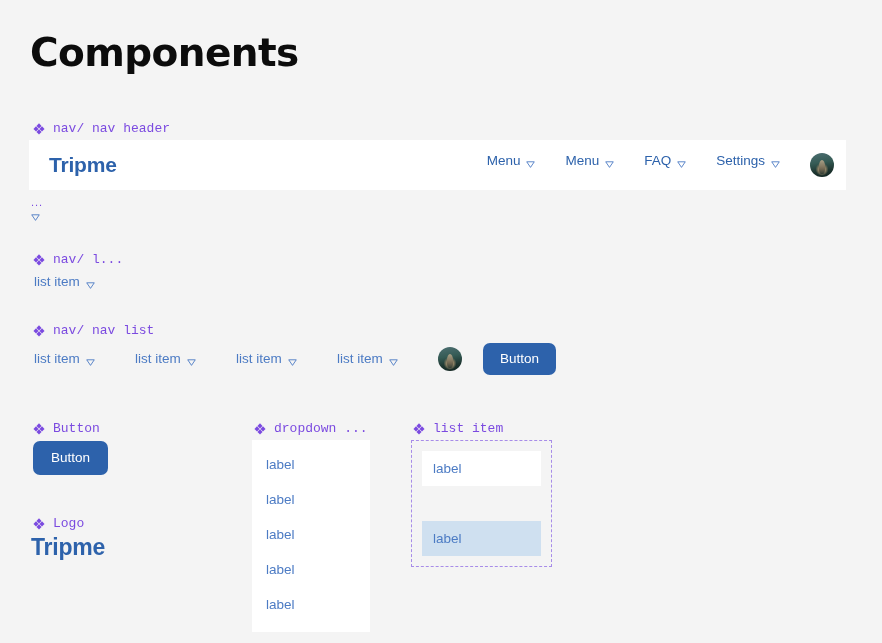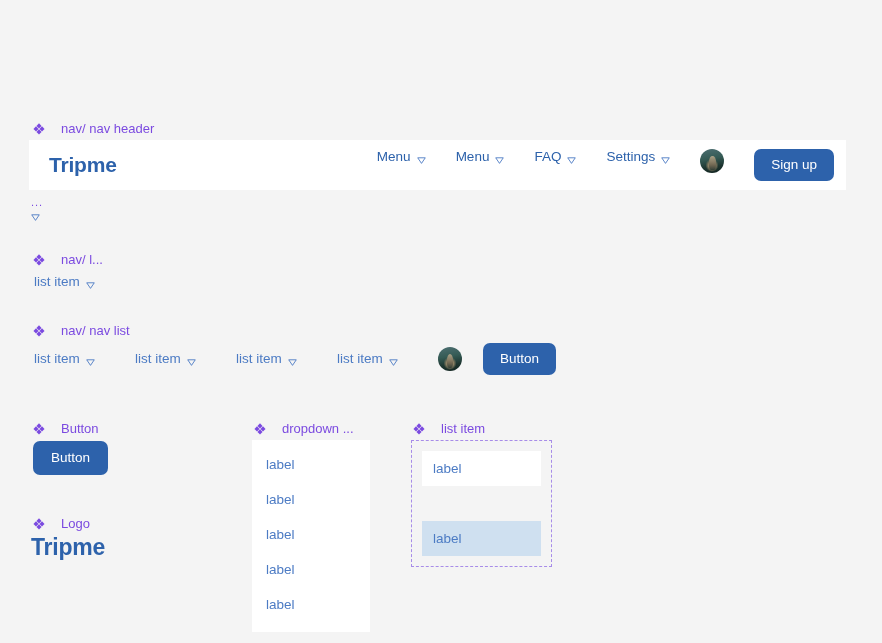--- a/index.html
+++ b/index.html
@@ -31,25 +31,26 @@
     letter-spacing: -0.6px;
     color: #0c0c0c;
     font-family: "DejaVu Sans", sans-serif;
   }
 
   
   .comp-label {
     position: absolute;
     display: flex;
     align-items: center;
-    gap: 16px;
+    gap: 8px;
     color: #7b4ae0;
     font-size: 13px;
     line-height: 16px;
     white-space: nowrap;
+    font-family: Liberation Mono, monospace;
   }
   .diamond-icon {
     display: inline-block;
     width: 12px;
     height: 12px;
     flex: 0 0 auto;
     position: relative;
   }
   .diamond-icon svg { display: block; }
 
@@ -235,20 +236,21 @@
     font-size: 13.5px;
   }
   .listitem-row.default { background: #ffffff; }
   .listitem-row.selected { background: #cfe0f0; margin-top: 35px; }
 </style>
 </head>
 <body>
 
 <div class="canvas">
 
+  <div class="page-title">Components</div>
 
   <div class="comp-label" style="left:33px; top:121px;">
     <span class="diamond-icon">
       <svg width="12" height="12" viewBox="0 0 12 12">
         <g fill="#7b4ae0">
           <rect x="1.2" y="4.1" width="3.6" height="3.6" transform="rotate(45 3 5.9)"></rect>
           <rect x="7.2" y="4.1" width="3.6" height="3.6" transform="rotate(45 9 5.9)"></rect>
           <rect x="4.2" y="1.1" width="3.6" height="3.6" transform="rotate(45 6 2.9)"></rect>
           <rect x="4.2" y="7.1" width="3.6" height="3.6" transform="rotate(45 6 8.9)"></rect>
         </g>
@@ -292,21 +294,20 @@
         <span>Settings</span>
         <span class="caret-outline">
           <svg width="9" height="9" viewBox="0 0 10 10">
               <path d="M0.8 2 L9.2 2 L5 8.2 Z" fill="none" stroke="#4c7bc4" stroke-width="1"></path>
             </svg>
         </span>
       </div>
 
       <div class="avatar"></div>
 
-      <button class="btn-primary">Sign up</button>
     </div>
   </div>
 
   <div class="overflow-marker">
     <span class="overflow-dots">...</span>
     <span class="caret-outline">
       <svg width="9" height="9" viewBox="0 0 10 10">
           <path d="M0.8 2 L9.2 2 L5 8.2 Z" fill="none" stroke="#4c7bc4" stroke-width="1"></path>
         </svg>
     </span>

